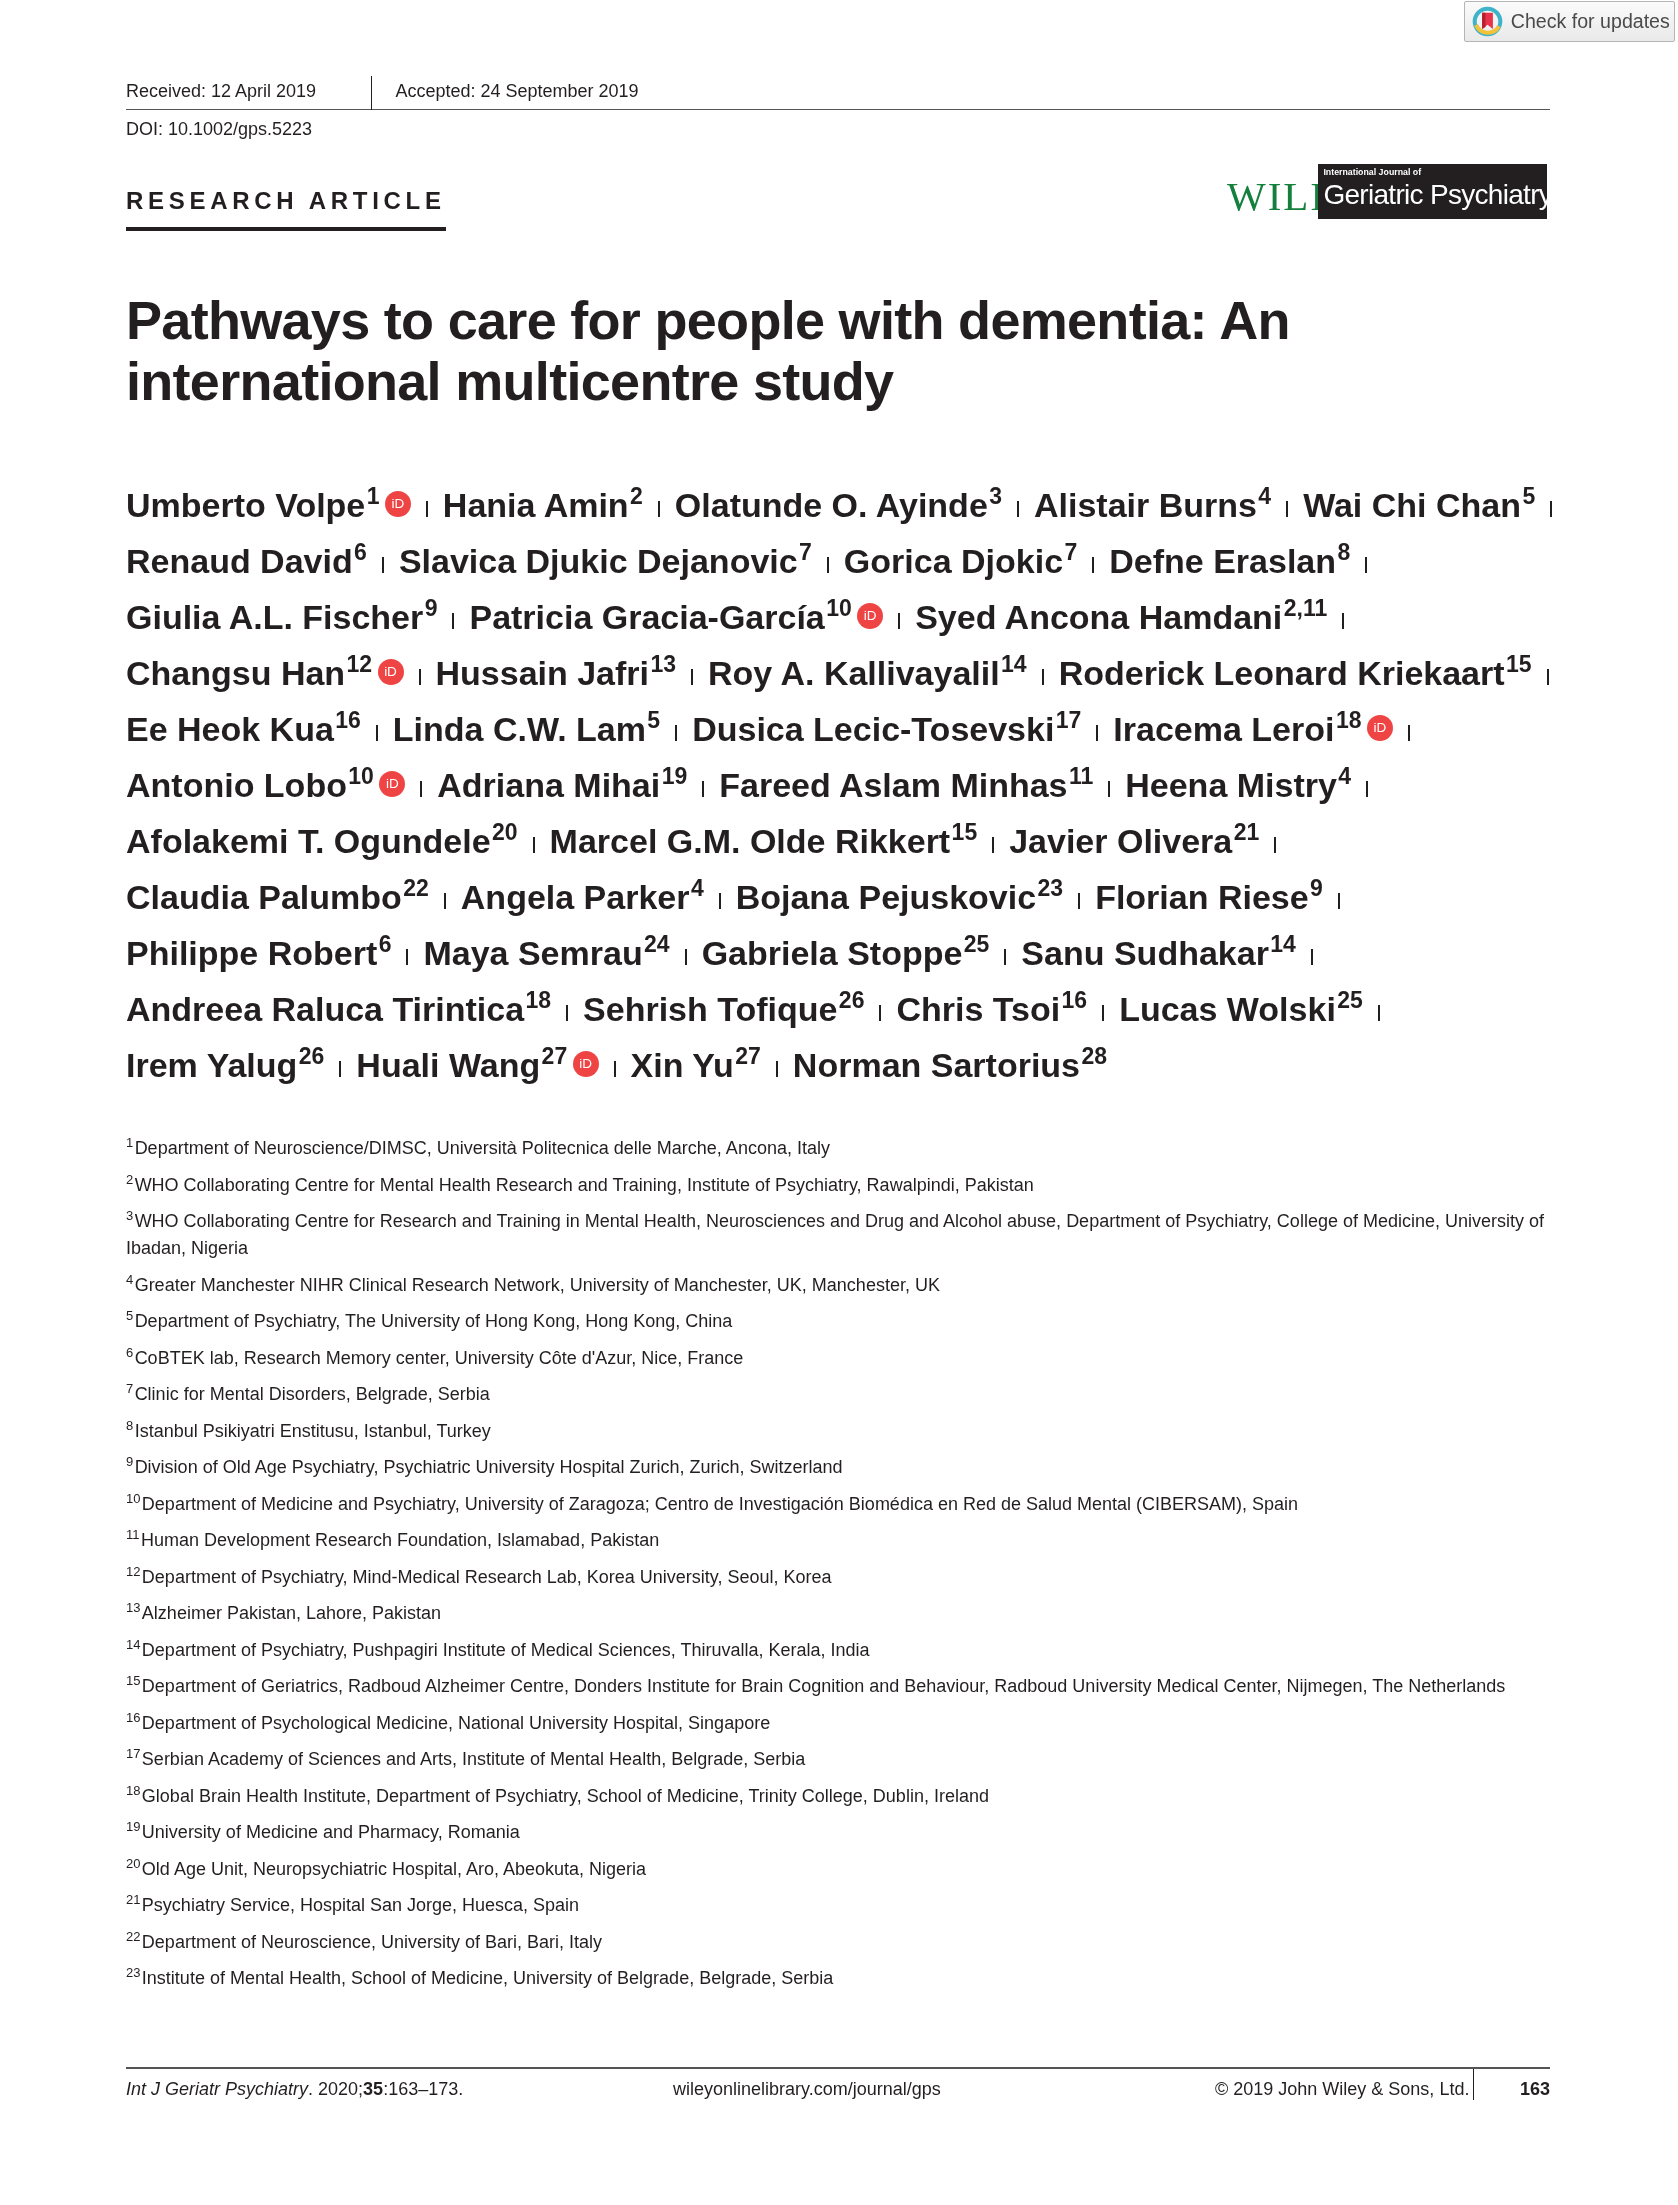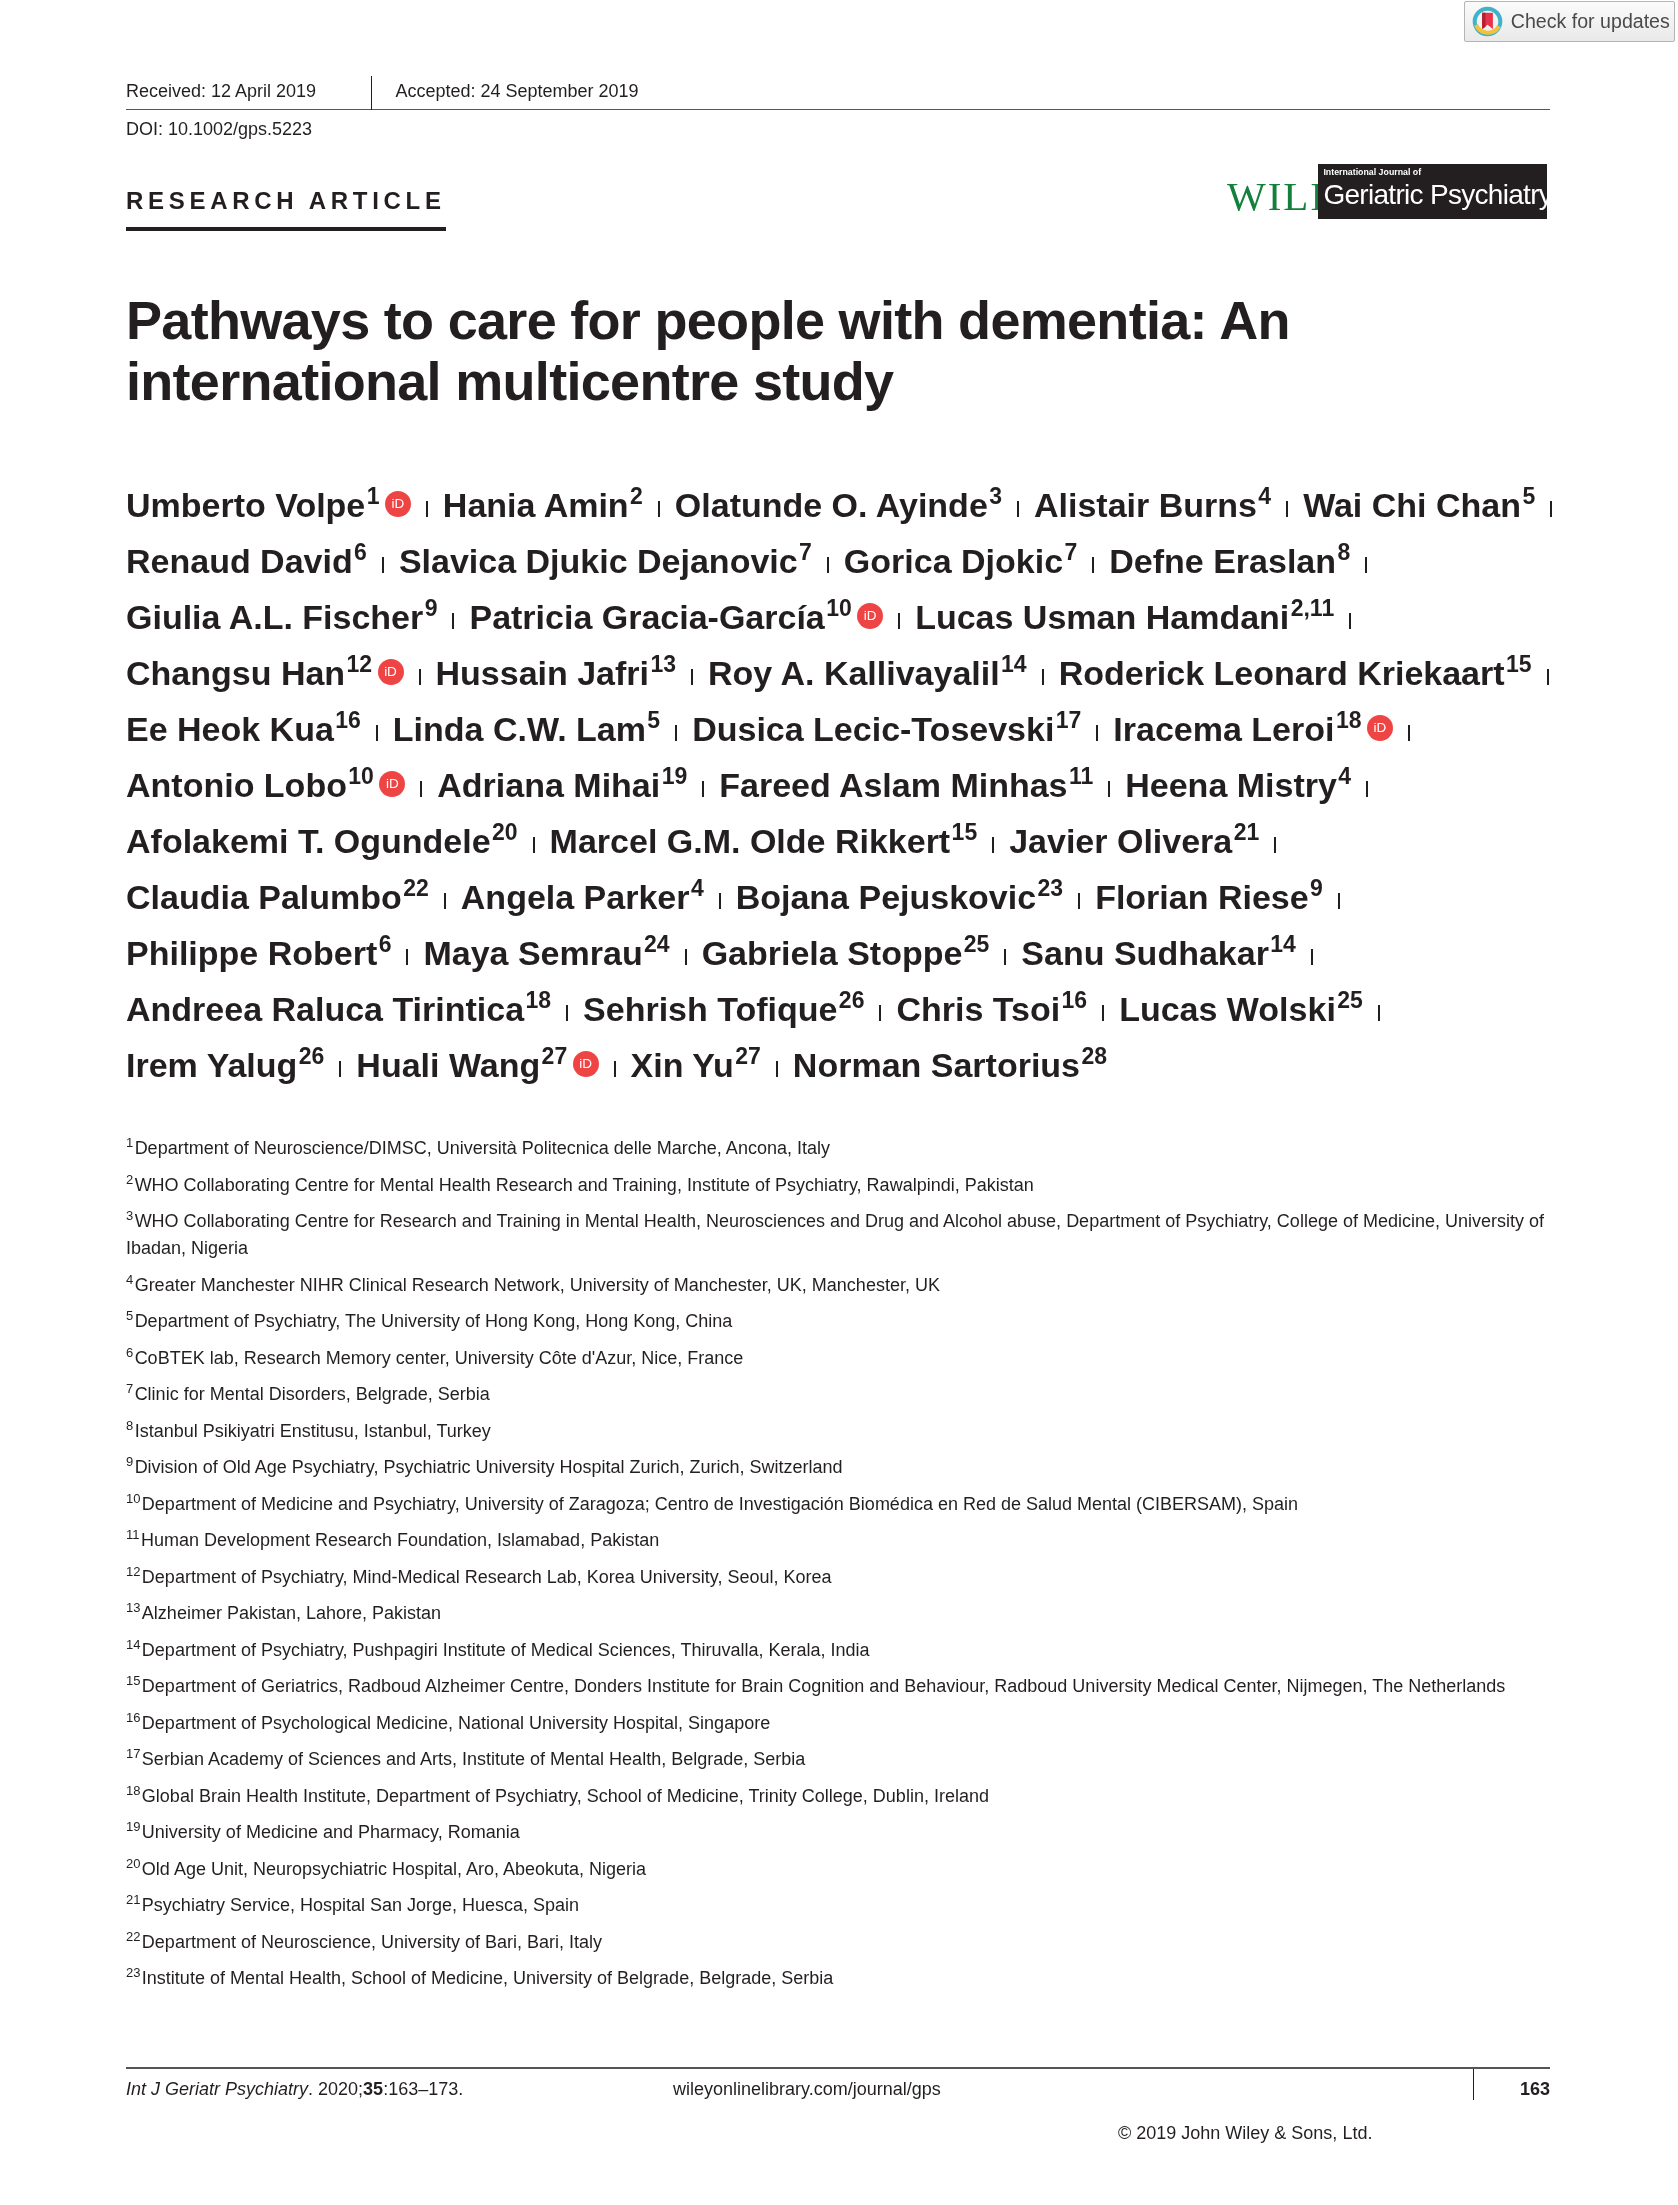--- a/index.html
+++ b/index.html
@@ -45,21 +45,21 @@
 
     .affiliations { position: absolute; left: 126px; top: 1135px; width: 1429px; }
     .aff { font-size: 18px; line-height: 27px; margin-bottom: 9.5px; color: #231f20; }
     .aff sup { font-size: 13px; vertical-align: 6.8px; line-height: 0; margin-right: 1.4px; }
 
     .footer-rule { position: absolute; left: 126px; top: 2067px; width: 1424px; height: 2px; background: #555; }
     .footer { position: absolute; left: 126px; top: 2076px; width: 1424px; height: 34px; font-size: 18px; line-height: 27px; }
     .footer .f-cite { position: absolute; left: 0; top: 0; white-space: nowrap; font-style: italic; }
     .footer .f-cite .f-cite-rest { font-style: normal; }
     .footer .f-url { position: absolute; left: 547px; top: 0; white-space: nowrap; cursor: pointer; }
-    .footer .f-copy { position: absolute; left: 992px; top: 0; white-space: nowrap; margin-top: 44px; }
+    .footer .f-copy { position: absolute; left: 1089px; top: 0; white-space: nowrap; }
     .footer .f-vsep { position: absolute; left: 1347px; top: -6.8px; width: 1.4px; height: 31px; background: #231f20; }
     .footer .f-page { position: absolute; right: 0; top: 0; font-weight: bold; }
   </style>
 </head>
 <body>
 
 <div class="check-updates">
   <svg class="cu-icon" viewBox="0 0 46 46">
     <circle cx="23" cy="23" r="19" fill="none" stroke="#3fb3c9" stroke-width="6"></circle>
     <path d="M6 28 A19 19 0 0 0 40 30" fill="none" stroke="#f2c23a" stroke-width="6"></path>
@@ -82,21 +82,21 @@
 <div class="journal-box">
   <span class="jb-small">International Journal of</span>
   <span class="jb-large">Geriatric Psychiatry</span>
 </div>
 
 <h1 class="title">Pathways to care for people with dementia: An international multicentre study</h1>
 
 <div class="authors" id="authors">
     <div class="author-line"><span class="author"><span>Umberto Volpe</span><sup>1</sup><span class="orcid">iD</span></span><span class="sep"></span><span class="author"><span>Hania Amin</span><sup>2</sup></span><span class="sep"></span><span class="author"><span>Olatunde O. Ayinde</span><sup>3</sup></span><span class="sep"></span><span class="author"><span>Alistair Burns</span><sup>4</sup></span><span class="sep"></span><span class="author"><span>Wai Chi Chan</span><sup>5</sup></span><span class="sep"></span></div>
     <div class="author-line"><span class="author"><span>Renaud David</span><sup>6</sup></span><span class="sep"></span><span class="author"><span>Slavica Djukic Dejanovic</span><sup>7</sup></span><span class="sep"></span><span class="author"><span>Gorica Djokic</span><sup>7</sup></span><span class="sep"></span><span class="author"><span>Defne Eraslan</span><sup>8</sup></span><span class="sep"></span></div>
-    <div class="author-line"><span class="author"><span>Giulia A.L. Fischer</span><sup>9</sup></span><span class="sep"></span><span class="author"><span>Patricia Gracia-García</span><sup>10</sup><span class="orcid">iD</span></span><span class="sep"></span><span class="author"><span>Lucas Usman Hamdani</span><sup>2,11</sup></span><span class="sep"></span></div>
+    <div class="author-line"><span class="author"><span>Giulia A.L. Fischer</span><sup>9</sup></span><span class="sep"></span><span class="author"><span>Patricia Gracia-García</span><sup>10</sup><span class="orcid">iD</span></span><span class="sep"></span><span class="author"><span>Syed Ancona Hamdani</span><sup>2,11</sup></span><span class="sep"></span></div>
     <div class="author-line"><span class="author"><span>Changsu Han</span><sup>12</sup><span class="orcid">iD</span></span><span class="sep"></span><span class="author"><span>Hussain Jafri</span><sup>13</sup></span><span class="sep"></span><span class="author"><span>Roy A. Kallivayalil</span><sup>14</sup></span><span class="sep"></span><span class="author"><span>Roderick Leonard Kriekaart</span><sup>15</sup></span><span class="sep"></span></div>
     <div class="author-line"><span class="author"><span>Ee Heok Kua</span><sup>16</sup></span><span class="sep"></span><span class="author"><span>Linda C.W. Lam</span><sup>5</sup></span><span class="sep"></span><span class="author"><span>Dusica Lecic-Tosevski</span><sup>17</sup></span><span class="sep"></span><span class="author"><span>Iracema Leroi</span><sup>18</sup><span class="orcid">iD</span></span><span class="sep"></span></div>
     <div class="author-line"><span class="author"><span>Antonio Lobo</span><sup>10</sup><span class="orcid">iD</span></span><span class="sep"></span><span class="author"><span>Adriana Mihai</span><sup>19</sup></span><span class="sep"></span><span class="author"><span>Fareed Aslam Minhas</span><sup>11</sup></span><span class="sep"></span><span class="author"><span>Heena Mistry</span><sup>4</sup></span><span class="sep"></span></div>
     <div class="author-line"><span class="author"><span>Afolakemi T. Ogundele</span><sup>20</sup></span><span class="sep"></span><span class="author"><span>Marcel G.M. Olde Rikkert</span><sup>15</sup></span><span class="sep"></span><span class="author"><span>Javier Olivera</span><sup>21</sup></span><span class="sep"></span></div>
     <div class="author-line"><span class="author"><span>Claudia Palumbo</span><sup>22</sup></span><span class="sep"></span><span class="author"><span>Angela Parker</span><sup>4</sup></span><span class="sep"></span><span class="author"><span>Bojana Pejuskovic</span><sup>23</sup></span><span class="sep"></span><span class="author"><span>Florian Riese</span><sup>9</sup></span><span class="sep"></span></div>
     <div class="author-line"><span class="author"><span>Philippe Robert</span><sup>6</sup></span><span class="sep"></span><span class="author"><span>Maya Semrau</span><sup>24</sup></span><span class="sep"></span><span class="author"><span>Gabriela Stoppe</span><sup>25</sup></span><span class="sep"></span><span class="author"><span>Sanu Sudhakar</span><sup>14</sup></span><span class="sep"></span></div>
     <div class="author-line"><span class="author"><span>Andreea Raluca Tirintica</span><sup>18</sup></span><span class="sep"></span><span class="author"><span>Sehrish Tofique</span><sup>26</sup></span><span class="sep"></span><span class="author"><span>Chris Tsoi</span><sup>16</sup></span><span class="sep"></span><span class="author"><span>Lucas Wolski</span><sup>25</sup></span><span class="sep"></span></div>
     <div class="author-line"><span class="author"><span>Irem Yalug</span><sup>26</sup></span><span class="sep"></span><span class="author"><span>Huali Wang</span><sup>27</sup><span class="orcid">iD</span></span><span class="sep"></span><span class="author"><span>Xin Yu</span><sup>27</sup></span><span class="sep"></span><span class="author"><span>Norman Sartorius</span><sup>28</sup></span></div>
   </div>
 

